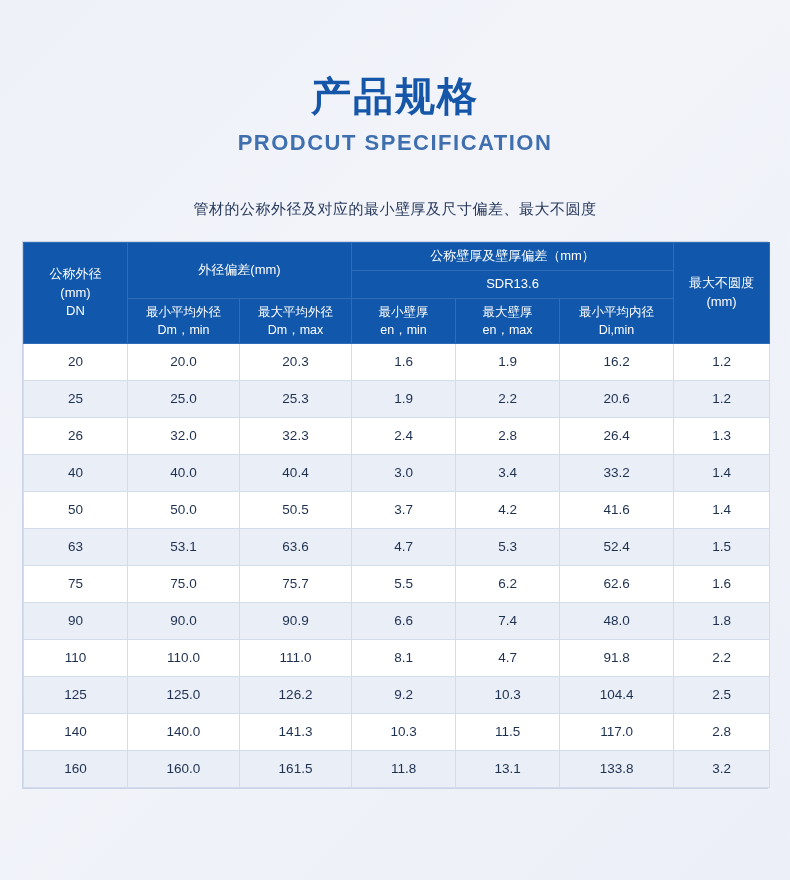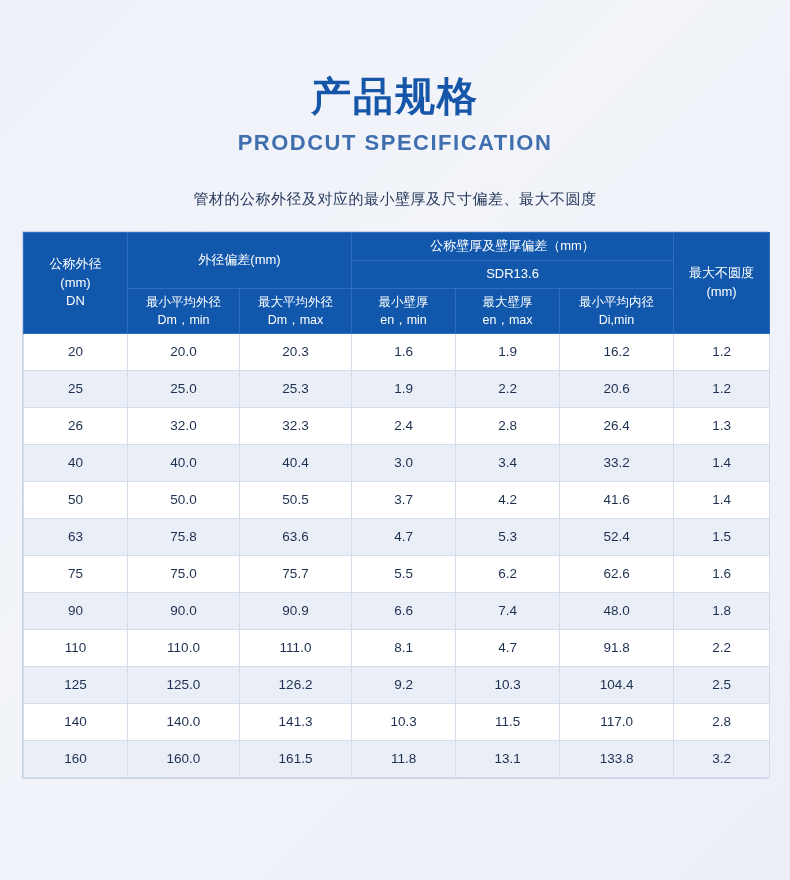--- a/index.html
+++ b/index.html
@@ -35,21 +35,21 @@
     font-size: 22px;
     color: #3f6fae;
     letter-spacing: 1.5px;
     margin-top: 10px;
     font-weight: bold;
   }
   .subtitle {
     text-align: center;
     font-size: 15px;
     color: #27395c;
-    margin-top: 34px;
+    margin-top: 44px;
     letter-spacing: 0.5px;
   }
   .table-wrap {
     margin: 22px 22px 0 22px;
     border: 1px solid #c9d4e6;
     box-sizing: border-box;
   }
   table {
     border-collapse: collapse;
     width: 746px;
@@ -195,21 +195,21 @@
             <td>50</td>
             <td>50.0</td>
             <td>50.5</td>
             <td>3.7</td>
             <td>4.2</td>
             <td>41.6</td>
             <td>1.4</td>
           </tr>
           <tr>
             <td>63</td>
-            <td>75.8</td>
+            <td>53.1</td>
             <td>63.6</td>
             <td>4.7</td>
             <td>5.3</td>
             <td>52.4</td>
             <td>1.5</td>
           </tr>
           <tr>
             <td>75</td>
             <td>75.0</td>
             <td>75.7</td>

